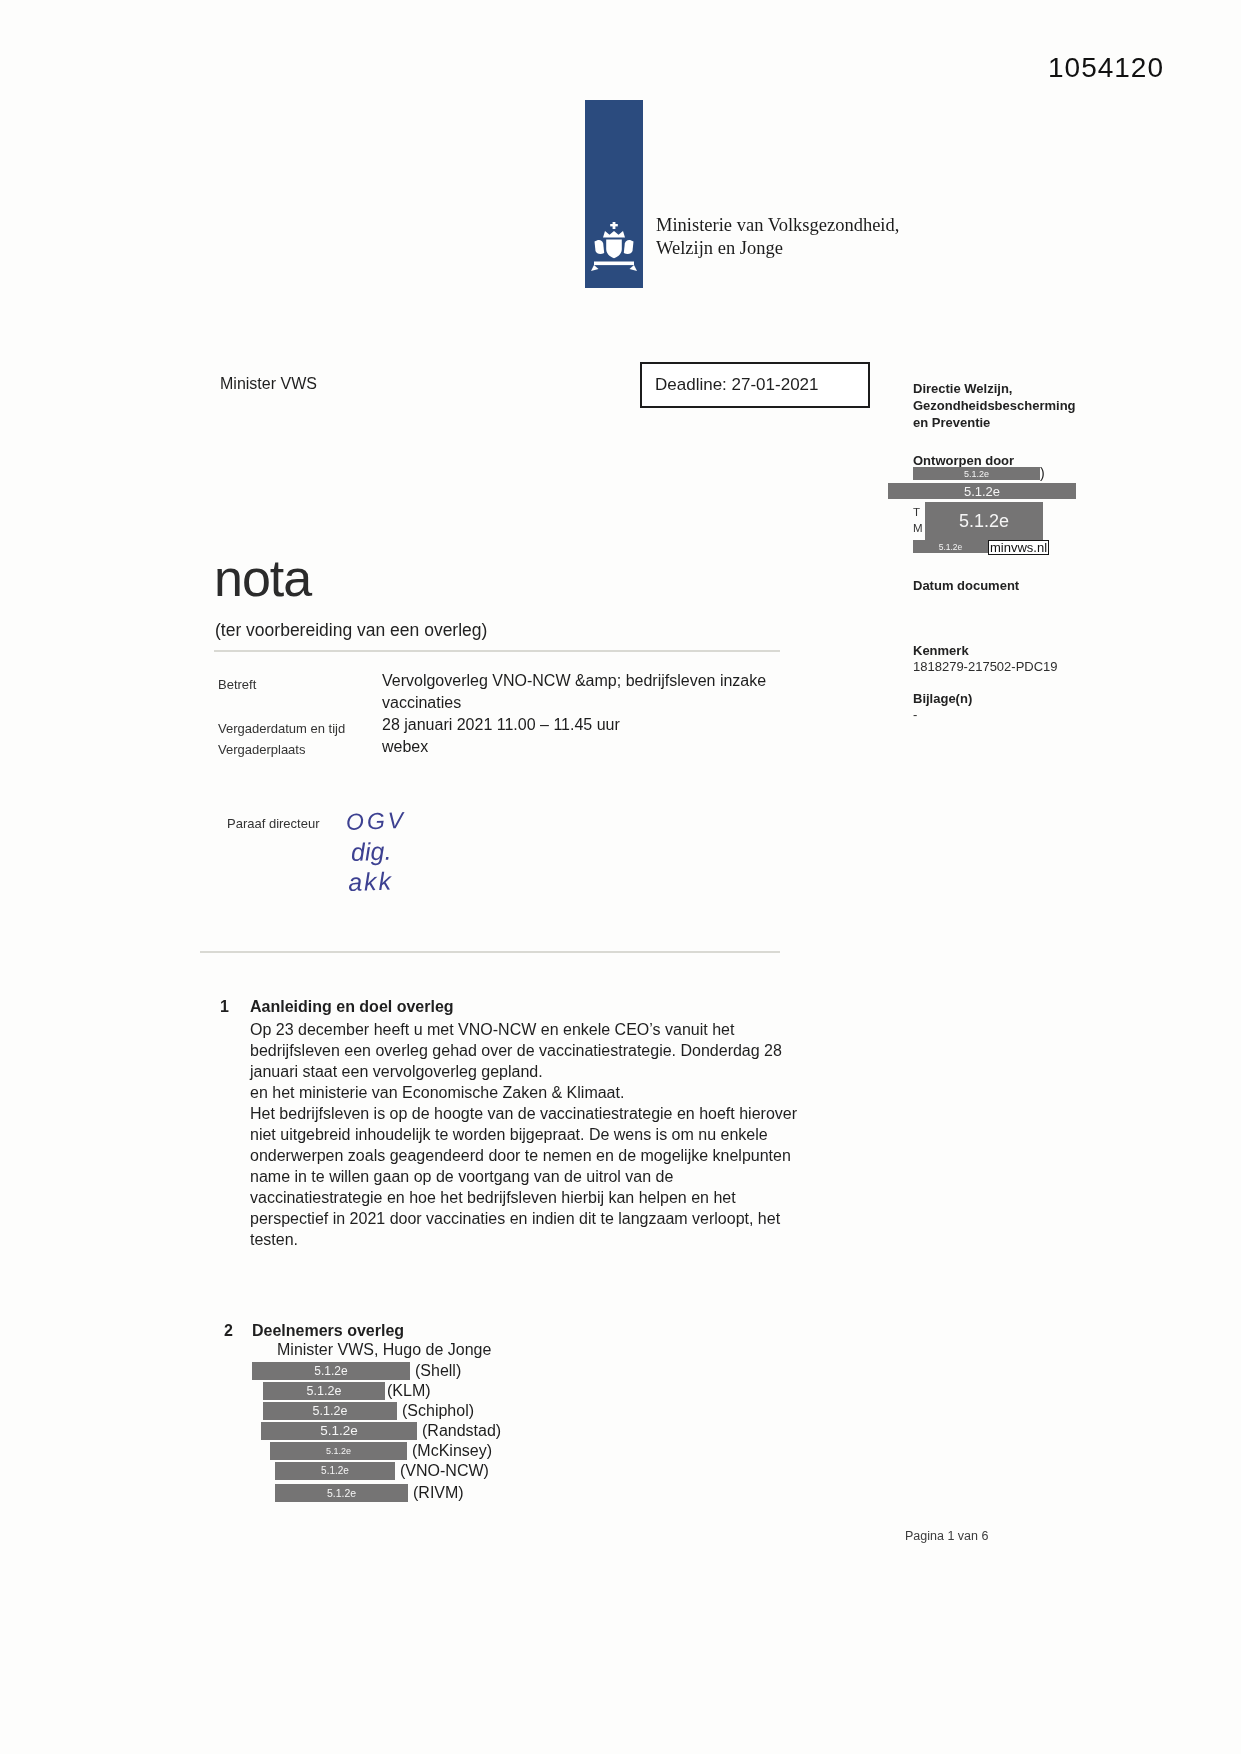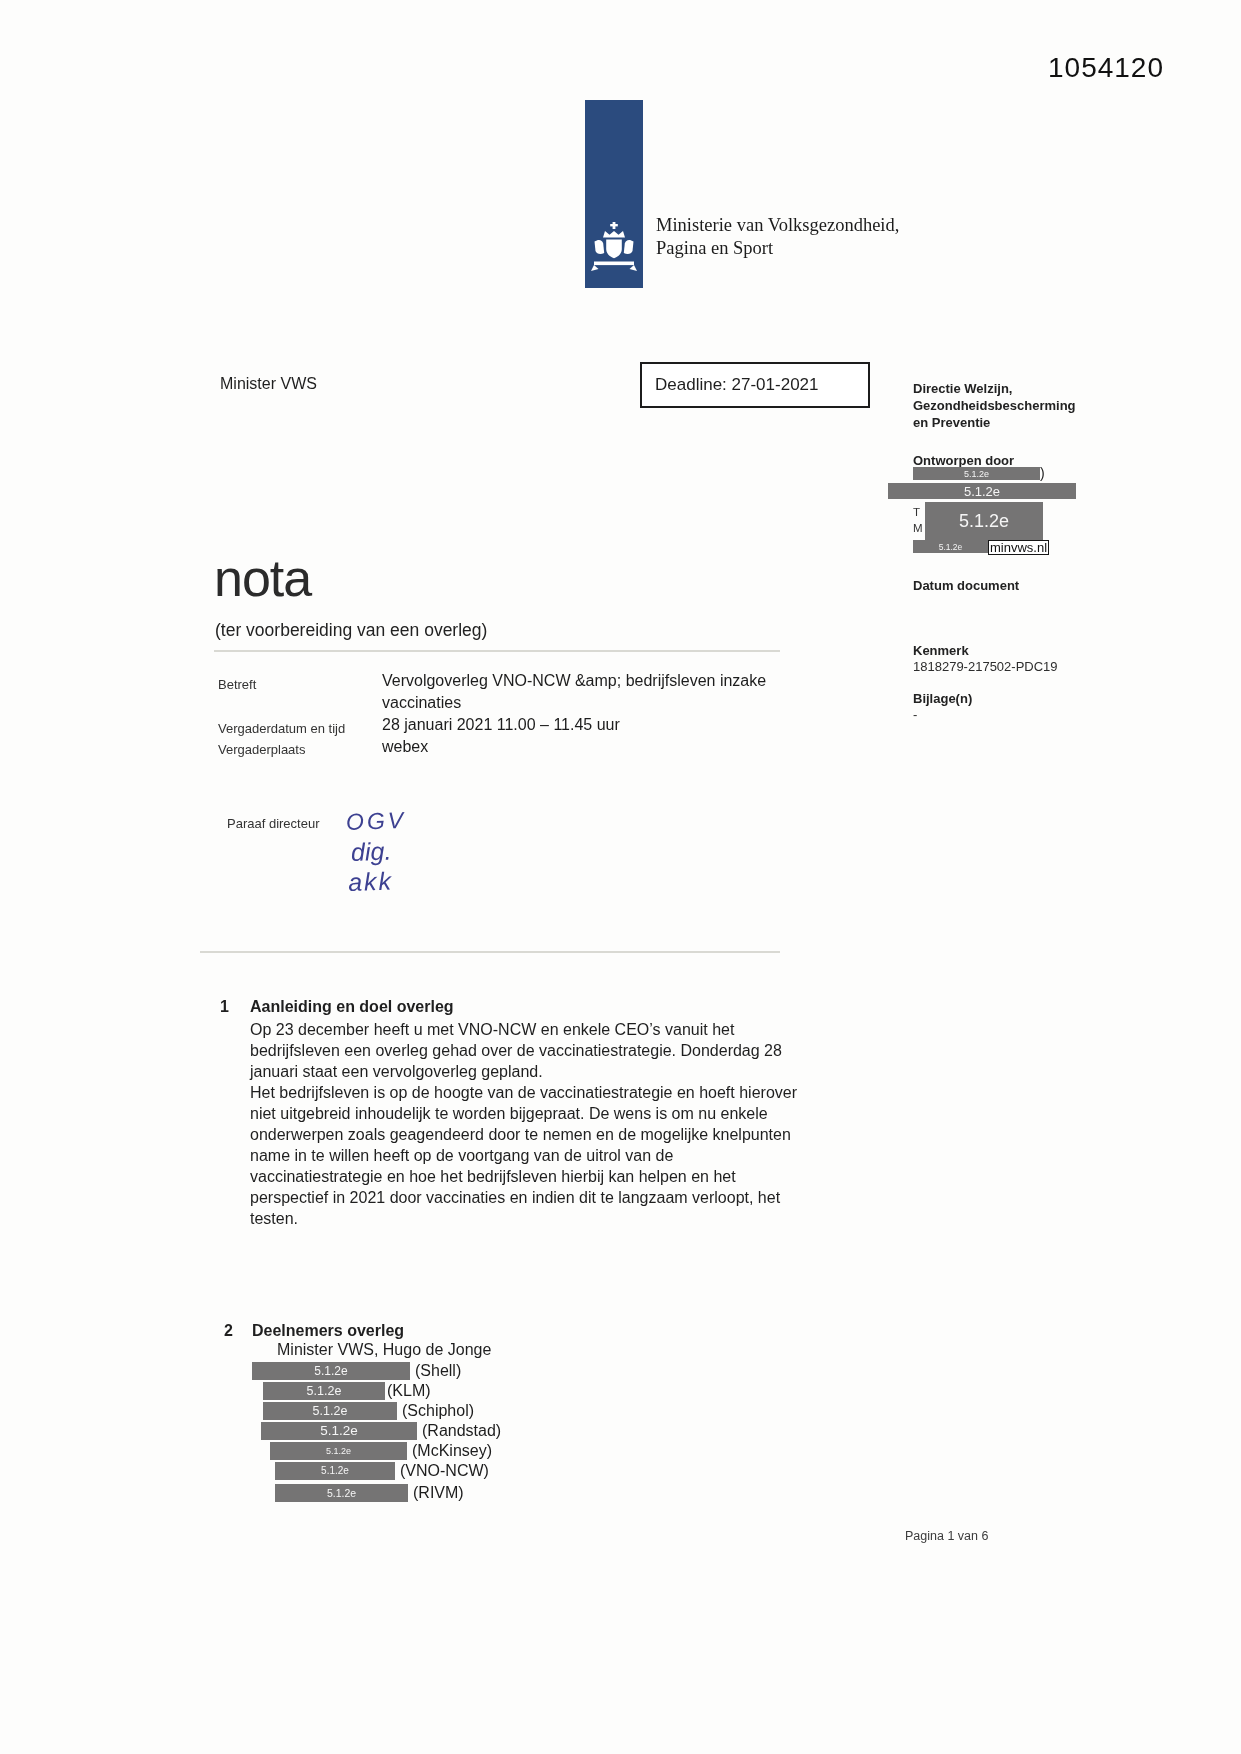--- a/index.html
+++ b/index.html
@@ -122,21 +122,21 @@
     <path d="M15.2 17.5 h15.6 v9.5 c0 4.8-3.9 7.8-7.8 9.2 c-3.9-1.4-7.8-4.4-7.8-9.2 z"></path>
     <path d="M3.5 19.5 c4-2.8 7.8-1.8 8.7 2 l1 9.5 c-3.8 1.8-7.6 0.9-8.7-2 z"></path>
     <path d="M42.5 19.5 c-4-2.8-7.8-1.8-8.7 2 l-1 9.5 c3.8 1.8 7.6 0.9 8.7-2 z"></path>
     <rect x="3" y="39.5" width="40" height="3.6"></rect>
     <path d="M3 43.1 l-3 6 7.5-2.2 z"></path>
     <path d="M43 43.1 l3 6 -7.5-2.2 z"></path>
   </svg>
 </div>
 <div class="abs ministry-name">
   <div>Ministerie van Volksgezondheid,</div>
-  <div>Pagina en Sport</div>
+  <div>Welzijn en Jonge</div>
 </div>
 
 <div class="abs minister-label">Minister VWS</div>
 <div class="abs deadline-box">
   <span>Deadline: 27-01-2021</span>
 </div>
 
 <div class="abs right-col">
   <div class="abs directie rc-bold">
     <div>Directie Welzijn,</div>
@@ -190,24 +190,25 @@
 
 <div class="abs divider divider-2"></div>
 
 <div class="abs sec-num s1-num">1</div>
 <div class="abs sec-head s1-head">Aanleiding en doel overleg</div>
 <div class="abs s1-body">
 
 <div class="pline">Op 23 december heeft u met VNO-NCW en enkele CEO’s vanuit het</div>
     <div class="pline">bedrijfsleven een overleg gehad over de vaccinatiestrategie. Donderdag 28</div>
     <div class="pline">januari staat een vervolgoverleg gepland.</div>
+    <div class="pline">en het ministerie van Economische Zaken &amp; Klimaat.</div>
     <div class="pline">Het bedrijfsleven is op de hoogte van de vaccinatiestrategie en hoeft hierover</div>
     <div class="pline">niet uitgebreid inhoudelijk te worden bijgepraat. De wens is om nu enkele</div>
     <div class="pline">onderwerpen zoals geagendeerd door te nemen en de mogelijke knelpunten</div>
-    <div class="pline">name in te willen heeft op de voortgang van de uitrol van de</div>
+    <div class="pline">name in te willen gaan op de voortgang van de uitrol van de</div>
     <div class="pline">vaccinatiestrategie en hoe het bedrijfsleven hierbij kan helpen en het</div>
     <div class="pline">perspectief in 2021 door vaccinaties en indien dit te langzaam verloopt, het</div>
     <div class="pline">testen.</div>
   </div>
 
 <div class="abs sec-num s2-num">2</div>
 <div class="abs sec-head s2-head">Deelnemers overleg</div>
 <div class="abs s2-first">Minister VWS, Hugo de Jonge</div>
 <div class="abs participants">
 

